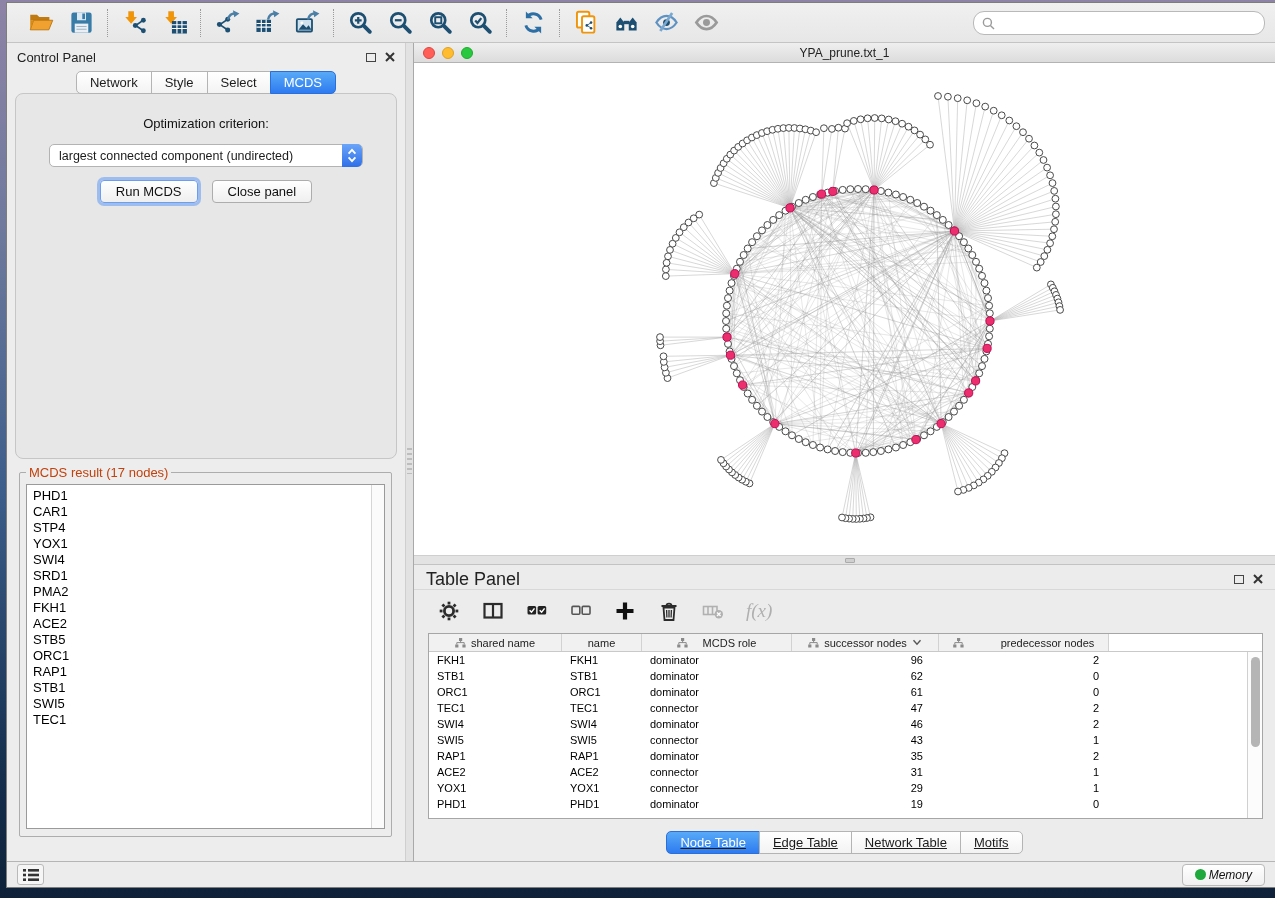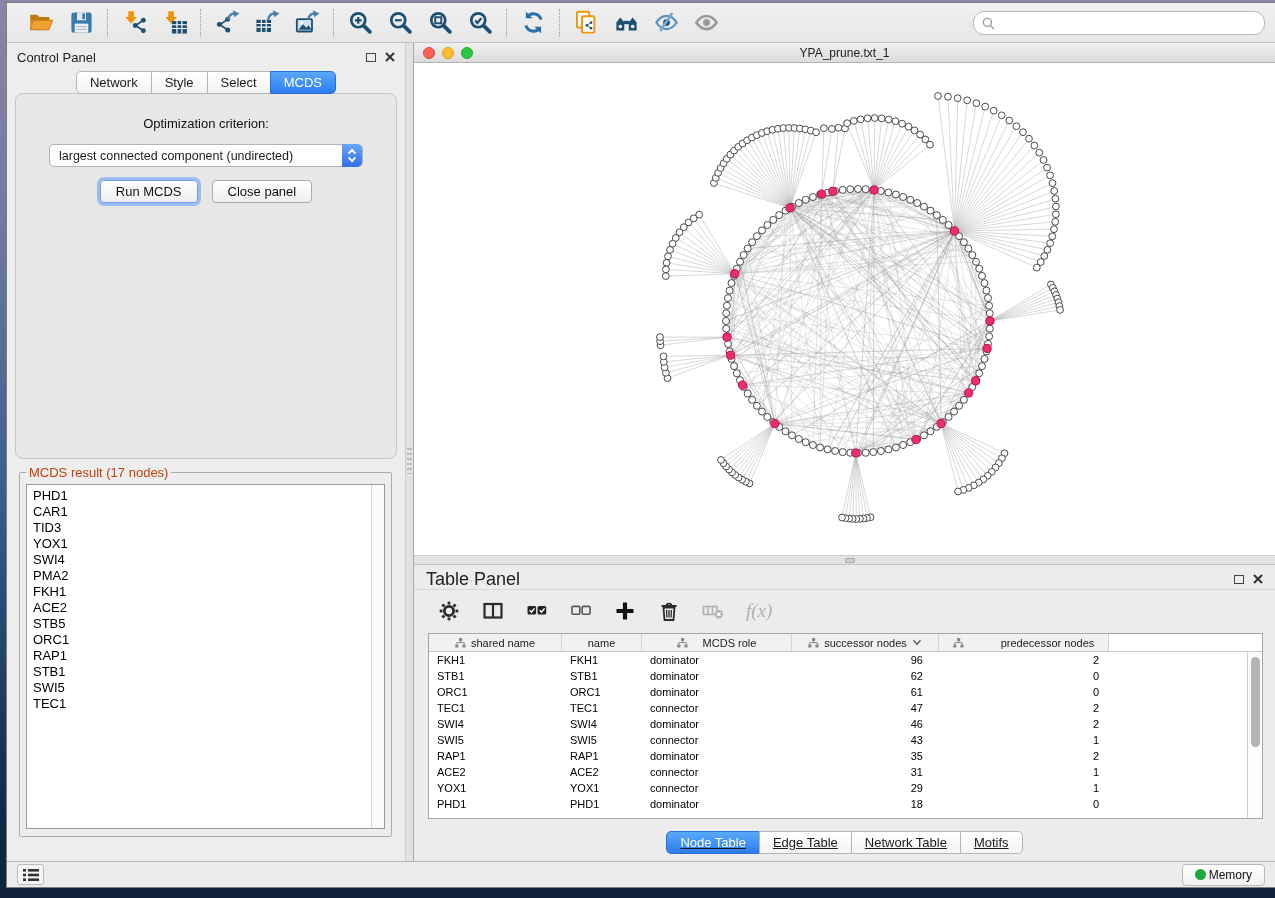--- a/index.html
+++ b/index.html
@@ -104,21 +104,21 @@
   .tbl-scroll .thumb { position:absolute; left:2.5px; top:5px; width:9px; height:90px; background:#b5b5b5;
                        border-radius:5px; cursor:pointer; }
   .tp-tabs { display:flex; justify-content:center; align-items:center; flex:1;text-decoration:underline; }
   
   .statusbar { height:26px; background:#ececec; border-top:1px solid #b5b5b5; display:flex;
                align-items:center; padding:0 10px; flex:0 0 auto; }
   .log-btn { width:27px; height:21px; border:1px solid #b9b9b9; background:#f6f6f6; border-radius:3px;
              display:flex; align-items:center; justify-content:center; cursor:pointer; }
   .mem-btn { margin-left:auto; height:22px; border:1px solid #b9b9b9; border-radius:4px;
              background:linear-gradient(#ffffff,#f0f0f0); display:flex; align-items:center; gap:3px;
-             padding:0 12px; font-size:12px; cursor:pointer; color:#111; font-family:inherit; }
+             padding:0 12px; font-size:12px; cursor:pointer; color:#111; font-family:inherit;font-style:italic; }
   .mem-dot { width:11px; height:11px; border-radius:50%; }
 </style>
 </head>
 <body>
 
 <div class="app">
 
   <div class="toolbar">
     <div id="tb-groups" style="display:flex;align-items:center;">
         <span class="tb-group">
@@ -332,23 +332,24 @@
           <button class="mac-btn focus">Run MCDS</button>
           <button class="mac-btn">Close panel</button>
         </div>
       </div>
       <fieldset class="mcds">
         <legend>MCDS result (17 nodes)</legend>
         <div class="listbox">
           <div class="items" id="mcds-items">
               <div class="item">PHD1</div>
               <div class="item">CAR1</div>
-              <div class="item">TID3</div>
+              <div class="item">STP4</div>
               <div class="item">YOX1</div>
               <div class="item">SWI4</div>
+              <div class="item">SRD1</div>
               <div class="item">PMA2</div>
               <div class="item">FKH1</div>
               <div class="item">ACE2</div>
               <div class="item">STB5</div>
               <div class="item">ORC1</div>
               <div class="item">RAP1</div>
               <div class="item">STB1</div>
               <div class="item">SWI5</div>
               <div class="item">TEC1</div>
             </div>
@@ -1280,21 +1281,21 @@
                 <div class="td" style="width: 133px;">YOX1</div>
                 <div class="td" style="width: 80px;">YOX1</div>
                 <div class="td" style="width: 150px;">connector</div>
                 <div class="td num" style="width: 147px; padding-right: 16px;">29</div>
                 <div class="td num" style="width: 170px; padding-right: 10px;">1</div>
               </div>
               <div class="tr">
                 <div class="td" style="width: 133px;">PHD1</div>
                 <div class="td" style="width: 80px;">PHD1</div>
                 <div class="td" style="width: 150px;">dominator</div>
-                <div class="td num" style="width: 147px; padding-right: 16px;">18</div>
+                <div class="td num" style="width: 147px; padding-right: 16px;">19</div>
                 <div class="td num" style="width: 170px; padding-right: 10px;">0</div>
               </div>
             </div>
           <div class="tbl-scroll">
             <span class="thumb"></span>
           </div>
         </div>
         <div class="tp-tabs">
           <div class="seg-tabs" id="tbl-tabs">
               <button class="seg-btn active">Node Table</button>

